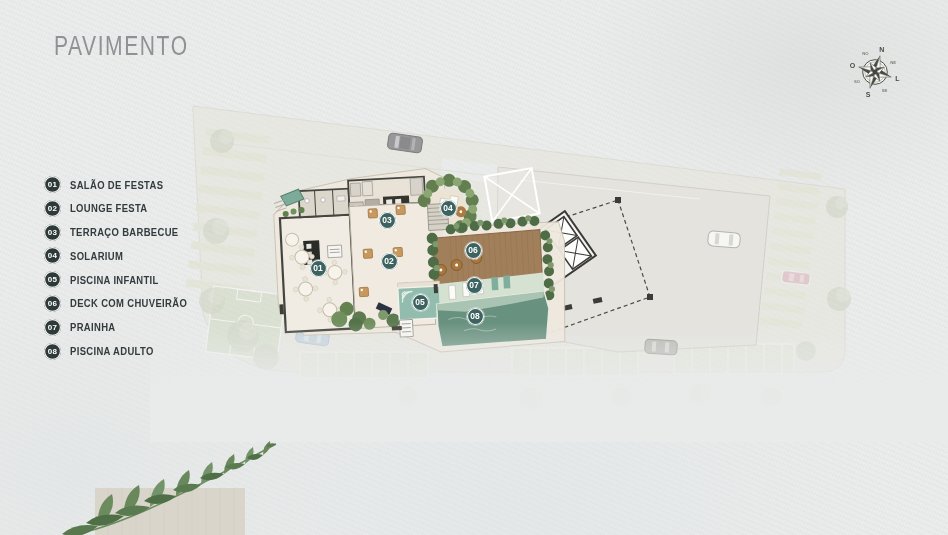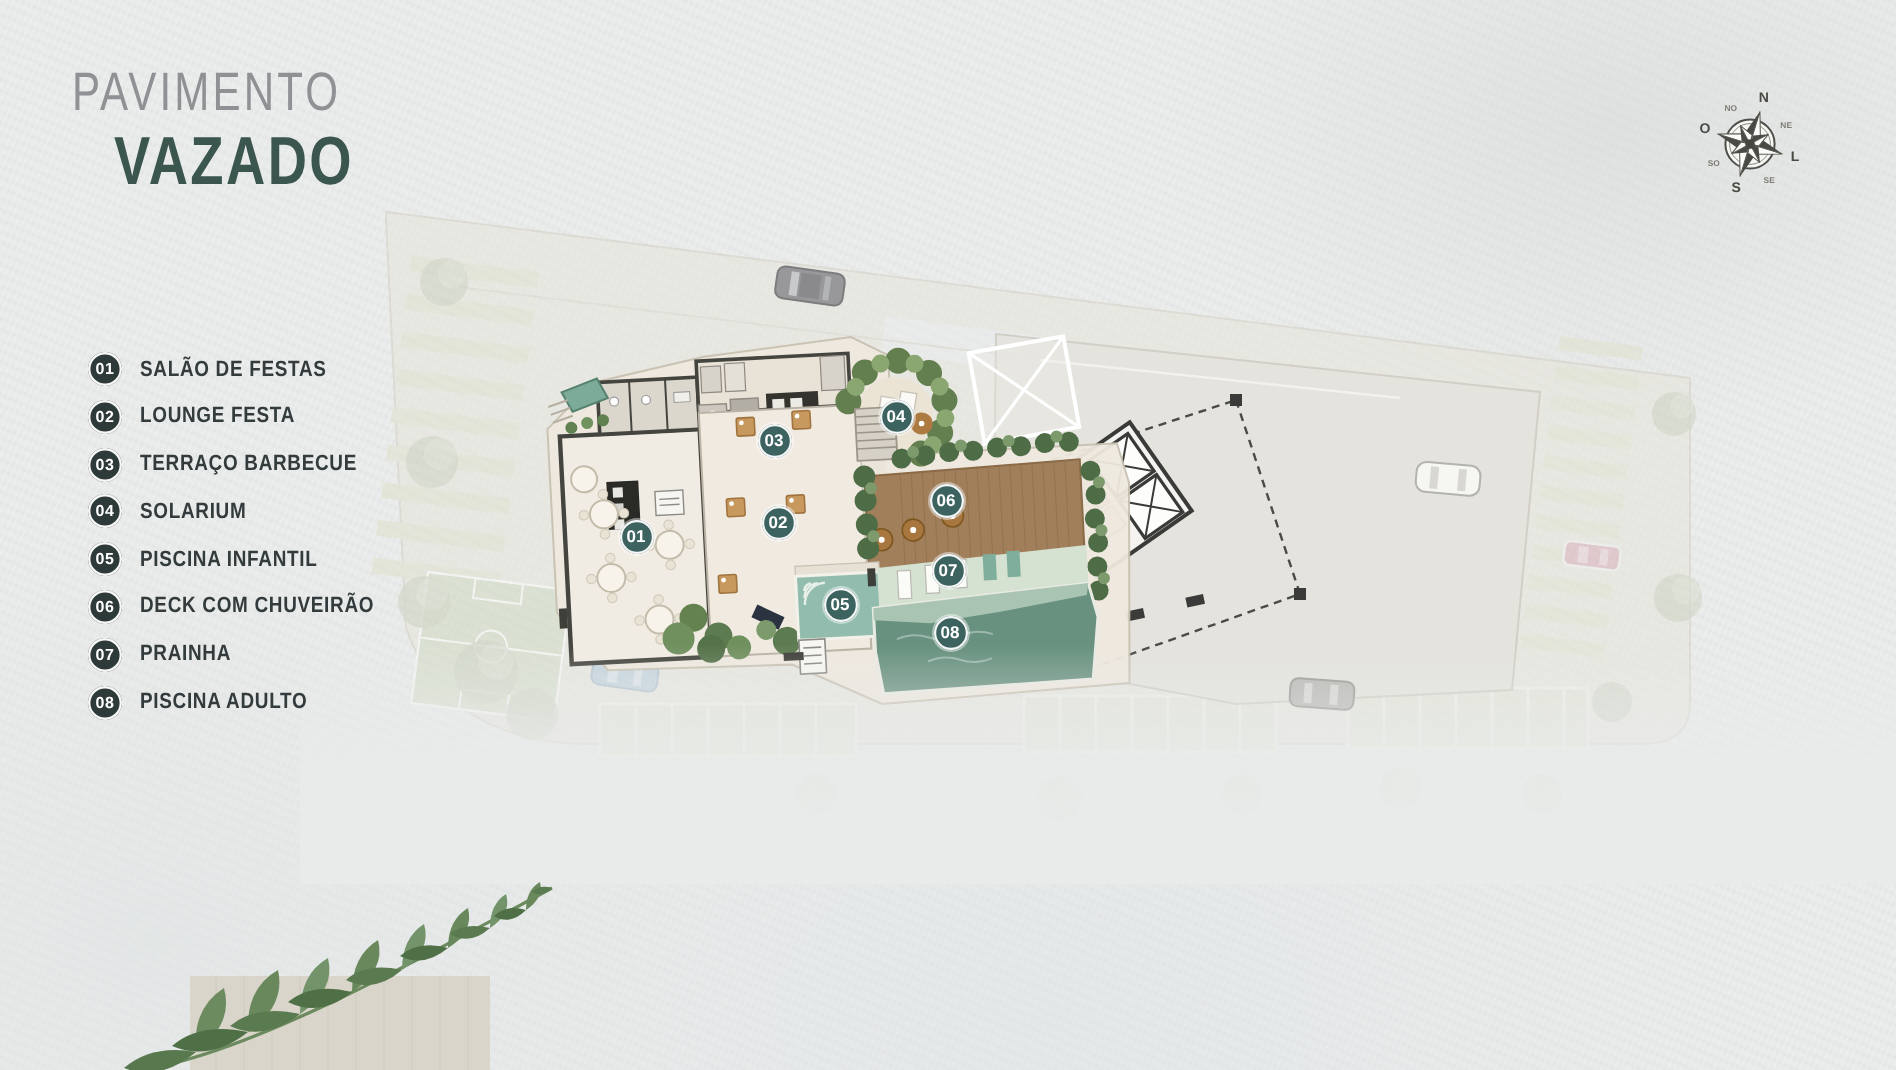--- a/index.html
+++ b/index.html
@@ -21,21 +21,21 @@
   .title{position:absolute;left:36px;top:32px;}
   .title-l1{
     display:inline-block;font-size:27px;font-weight:400;color:#8f9194;
     letter-spacing:2px;transform:scaleX(.78);transform-origin:left center;white-space:nowrap;
   }
   .title-l2{
     display:inline-block;font-size:34px;font-weight:700;color:#3a564f;
     letter-spacing:1.5px;transform:scaleX(.8);transform-origin:left center;
     margin-left:21px;margin-top:2px;white-space:nowrap;
   }
-  .title .row{line-height:1.08;}
+  .title .row{line-height:1.08;margin-left:18px;}
 
   
   .legend{position:absolute;left:44px;top:176px;display:flex;flex-direction:column;gap:6.8px;}
   .legend-row{display:flex;align-items:center;gap:9px;height:17px;}
   .badge{
     flex:0 0 17px;width:17px;height:17px;border-radius:50%;
     background:#2e3939;color:#fff;font-size:8px;font-weight:700;
     line-height:17px;text-align:center;letter-spacing:.3px;
     box-shadow:inset 0 0 0 1.2px #f6f6f4;
   }
@@ -422,21 +422,20 @@
           <rect x="388" y="326" width="10" height="4"></rect>
           <rect x="432" y="286" width="4" height="9"></rect>
       </g>
     </g>
 
     <rect x="150" y="322" width="798" height="120" fill="url(#fade)"></rect>
   </svg>
 
   <div class="title">
     <div class="row"><span class="title-l1">PAVIMENTO</span></div>
-    <div class="row"><span class="title-l2">VAZADO</span></div>
   </div>
 
   <div class="legend">
     <div class="legend-row">
       <span class="badge">01</span>
       <span class="legend-label">SALÃO DE FESTAS</span>
     </div>
     <div class="legend-row">
       <span class="badge">02</span>
       <span class="legend-label">LOUNGE FESTA</span>

